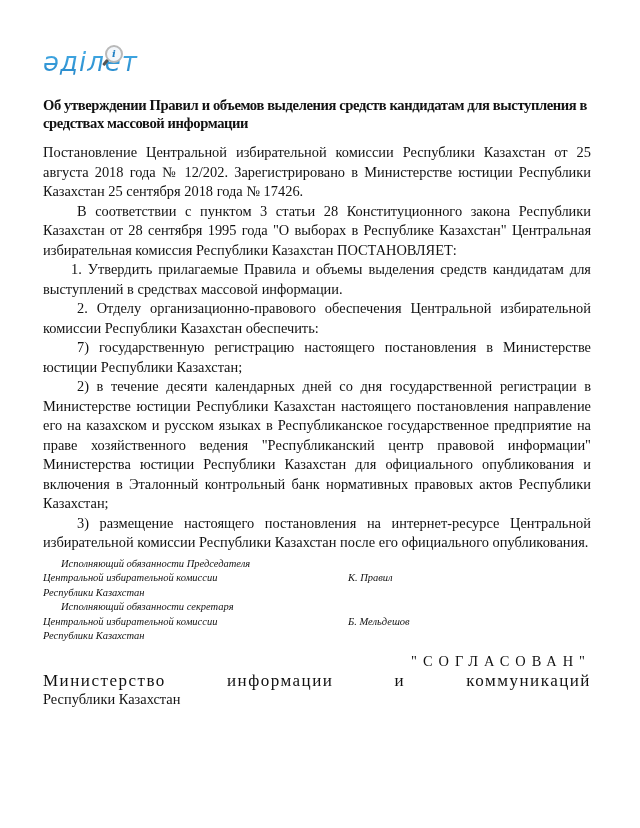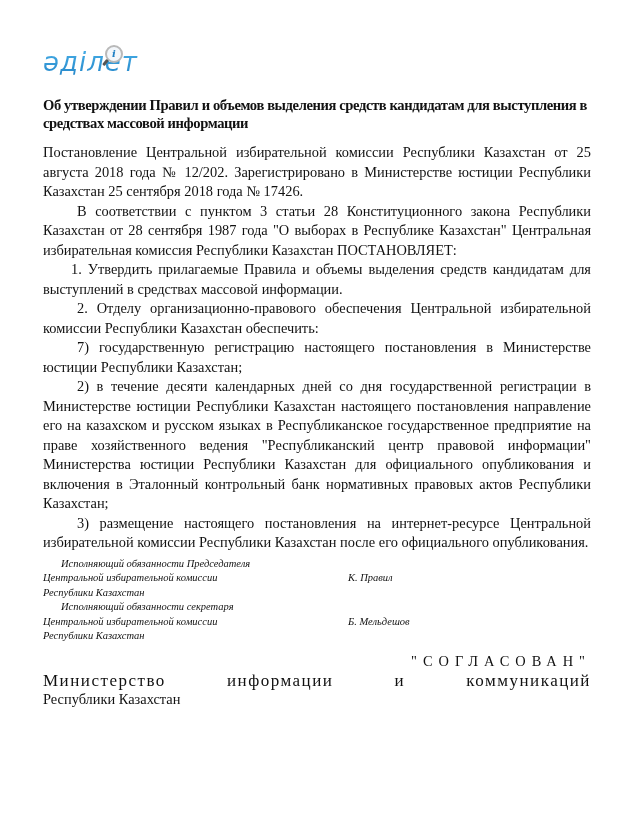--- a/index.html
+++ b/index.html
@@ -70,21 +70,21 @@
   <div class="logo-text">әділет</div>
   <div class="logo-magnifier">
     <span>i</span>
   </div>
 </div>
 
 <div class="doc">
   <div class="title">Об утверждении Правил и объемов выделения средств кандидатам для выступления в средствах массовой информации</div>
 
   <p>Постановление Центральной избирательной комиссии Республики Казахстан от 25 августа 2018 года № 12/202. Зарегистрировано в Министерстве юстиции Республики Казахстан 25 сентября 2018 года № 17426.</p>
-  <p class="ind1">В соответствии с пунктом 3 статьи 28 Конституционного закона Республики Казахстан от 28 сентября 1987 года "О выборах в Республике Казахстан" Центральная избирательная комиссия Республики Казахстан ПОСТАНОВЛЯЕТ:</p>
+  <p class="ind1">В соответствии с пунктом 3 статьи 28 Конституционного закона Республики Казахстан от 28 сентября 1995 года "О выборах в Республике Казахстан" Центральная избирательная комиссия Республики Казахстан ПОСТАНОВЛЯЕТ:</p>
   <p class="ind2">1. Утвердить прилагаемые Правила и объемы выделения средств кандидатам для выступлений в средствах массовой информации.</p>
   <p class="ind1">2. Отделу организационно-правового обеспечения Центральной избирательной комиссии Республики Казахстан обеспечить:</p>
   <p class="ind1">7) государственную регистрацию настоящего постановления в Министерстве юстиции Республики Казахстан;</p>
   <p class="ind1">2) в течение десяти календарных дней со дня государственной регистрации в Министерстве юстиции Республики Казахстан настоящего постановления направление его на казахском и русском языках в Республиканское государственное предприятие на праве хозяйственного ведения "Республиканский центр правовой информации" Министерства юстиции Республики Казахстан для официального опубликования и включения в Эталонный контрольный банк нормативных правовых актов Республики Казахстан;</p>
   <p class="ind1">3) размещение настоящего постановления на интернет-ресурсе Центральной избирательной комиссии Республики Казахстан после его официального опубликования.</p>
 
   <div class="sign">
     <div class="indent">Исполняющий обязанности Председателя</div>
     <div class="row">
       <div class="left">Центральной избирательной комиссии</div>

